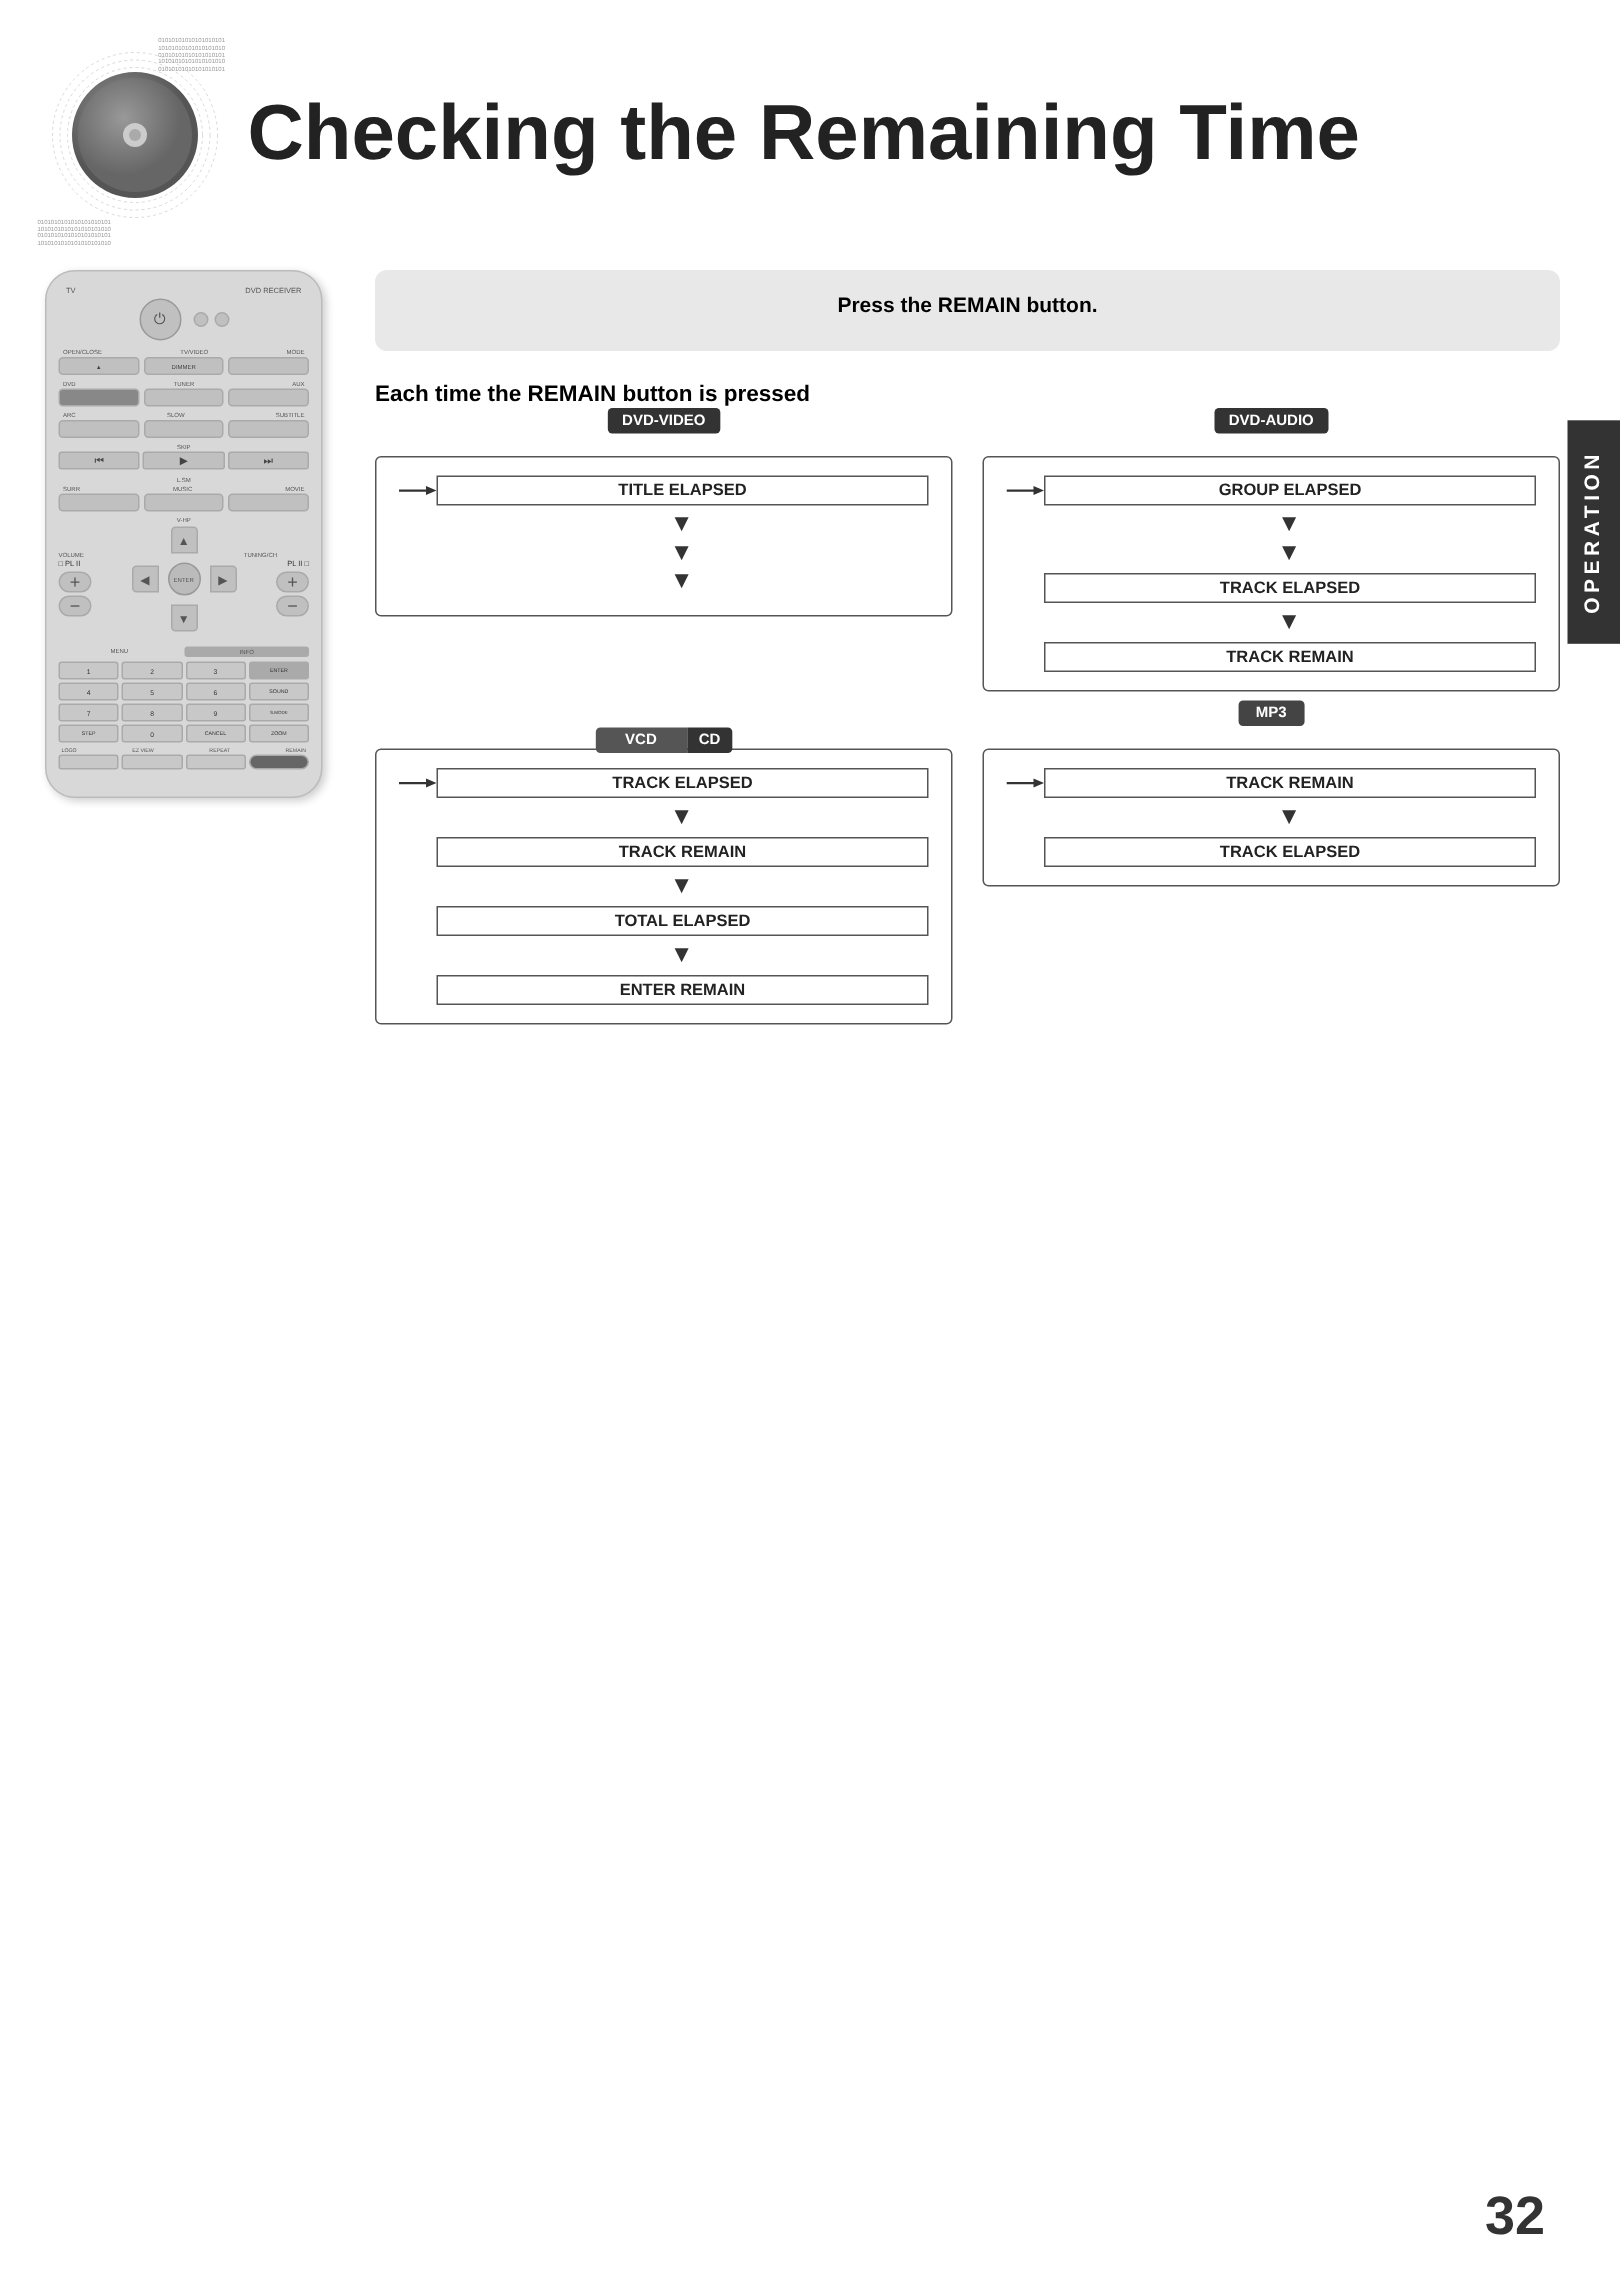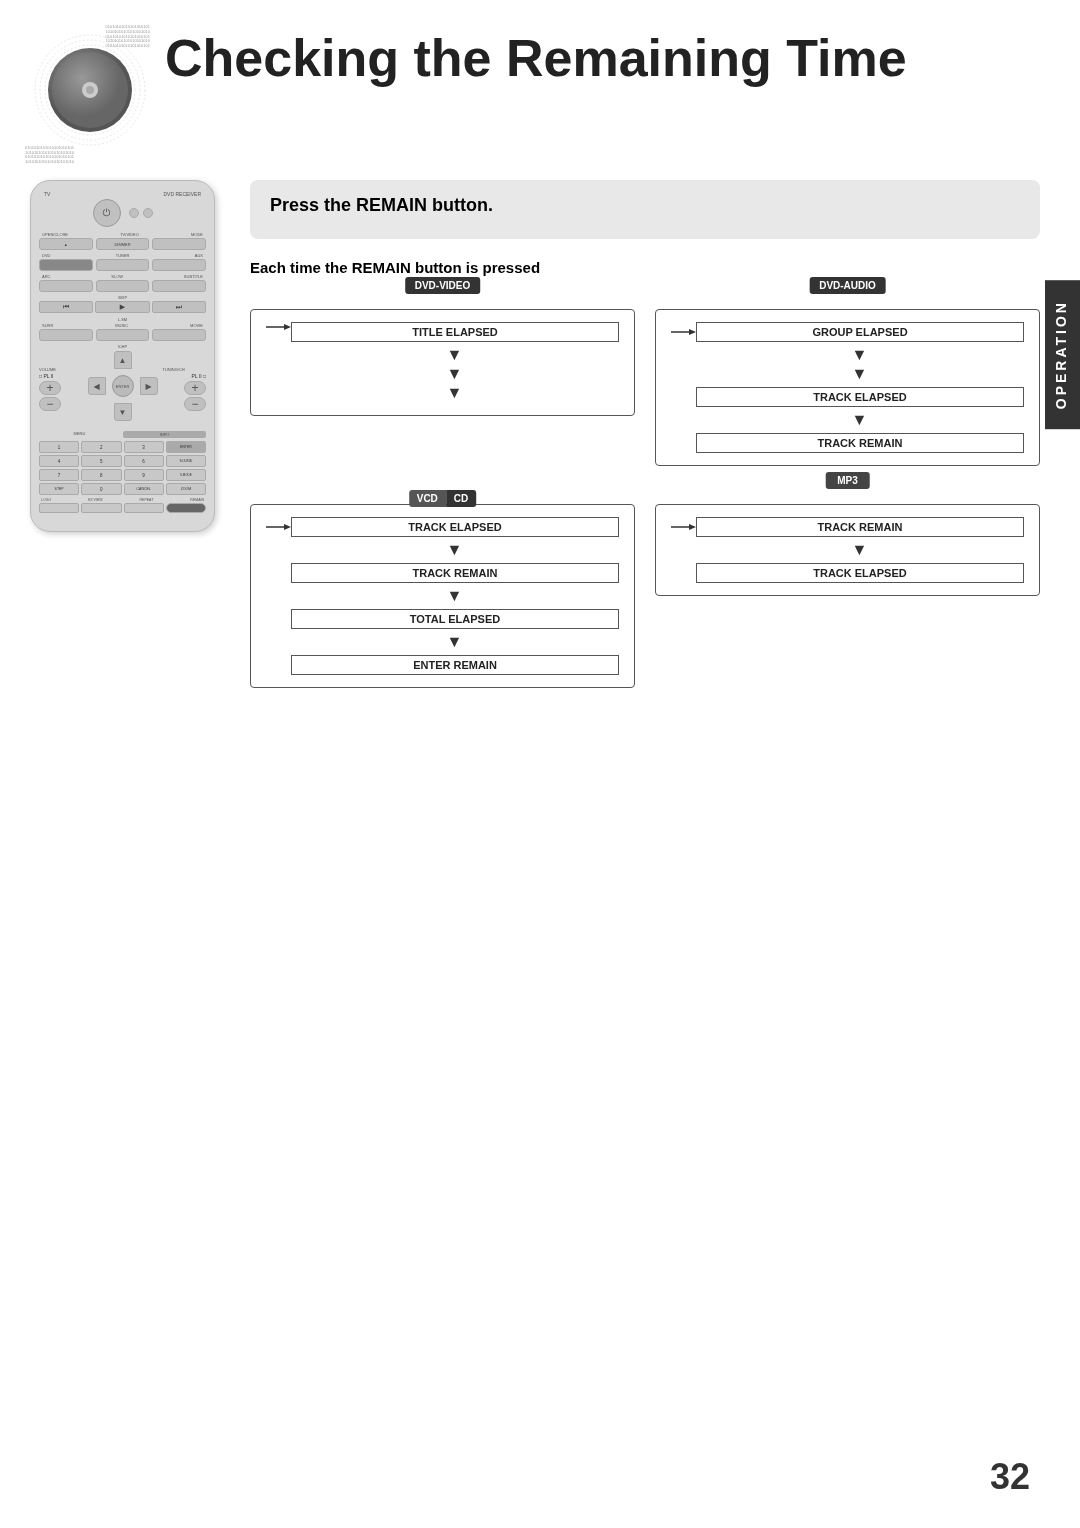--- a/index.html
+++ b/index.html
@@ -8,21 +8,21 @@
       height: 1528px;
       background: #ffffff;
       font-family: Arial, sans-serif;
       position: relative;
       overflow: hidden;
     }
 
     
     .header {
       display: flex;
-      align-items: flex-start;
+      align-items: center;
       padding: 30px 40px 20px 30px;
       position: relative;
     }
     .page-title {
       font-size: 52px;
       font-weight: bold;
       color: #222;
       line-height: 1.1;
     }
 
@@ -177,23 +177,24 @@
     }
 
     
     .press-remain-box {
       background: #e8e8e8;
       border-radius: 8px;
       padding: 15px 20px;
       margin-bottom: 20px;
     }
     .press-remain-title {
-      font-size: 18px;
+      font-size: 14px;
       font-weight: bold;
       margin-bottom: 8px;
+      text-align: center;
     }
     .press-remain-text {
       font-size: 13px;
       color: #333;
       line-height: 1.5;
       padding-left: 15px;
       text-indent: -15px;
     }
     .press-remain-text::before {
       content: '• ';
@@ -284,21 +285,21 @@
       right: 50px;
       font-size: 36px;
       font-weight: bold;
       color: #333;
     }
     .vcd-part {
       background: #555;
       color: #fff;
       font-size: 10px;
       font-weight: bold;
-      padding: 3px 8px;
+      padding: 3px 20px;
       border-radius: 3px 0 0 3px;
     }
     .cd-part {
       background: #333;
       color: #fff;
       font-size: 10px;
       font-weight: bold;
       padding: 3px 8px;
       border-radius: 0 3px 3px 0;
     }
@@ -509,21 +510,21 @@
     </div>
 
     <div class="each-time-heading">Each time the REMAIN button is pressed</div>
 
     <div class="diagrams-grid">
 
       <div style="position:relative; padding-top:18px;">
         <div class="diagram-header-badge">DVD-VIDEO</div>
         <div class="diagram-box">
 
-          <div style="display:flex; margin-bottom:4px;">
+          <div style="display:flex; align-items:center; margin-bottom:4px;">
             <svg width="25" height="10" viewBox="0 0 25 10">
               <line x1="0" y1="5" x2="20" y2="5" stroke="#333" stroke-width="1.5"></line>
               <polygon points="18,2 25,5 18,8" fill="#333"></polygon>
             </svg>
             <div class="diagram-item-label" style="margin-left:0;">TITLE ELAPSED</div>
           </div>
           <div class="diagram-down-arrow">▼</div>
           <div class="diagram-down-arrow">▼</div>
           <div class="diagram-down-arrow">▼</div>
         </div>

